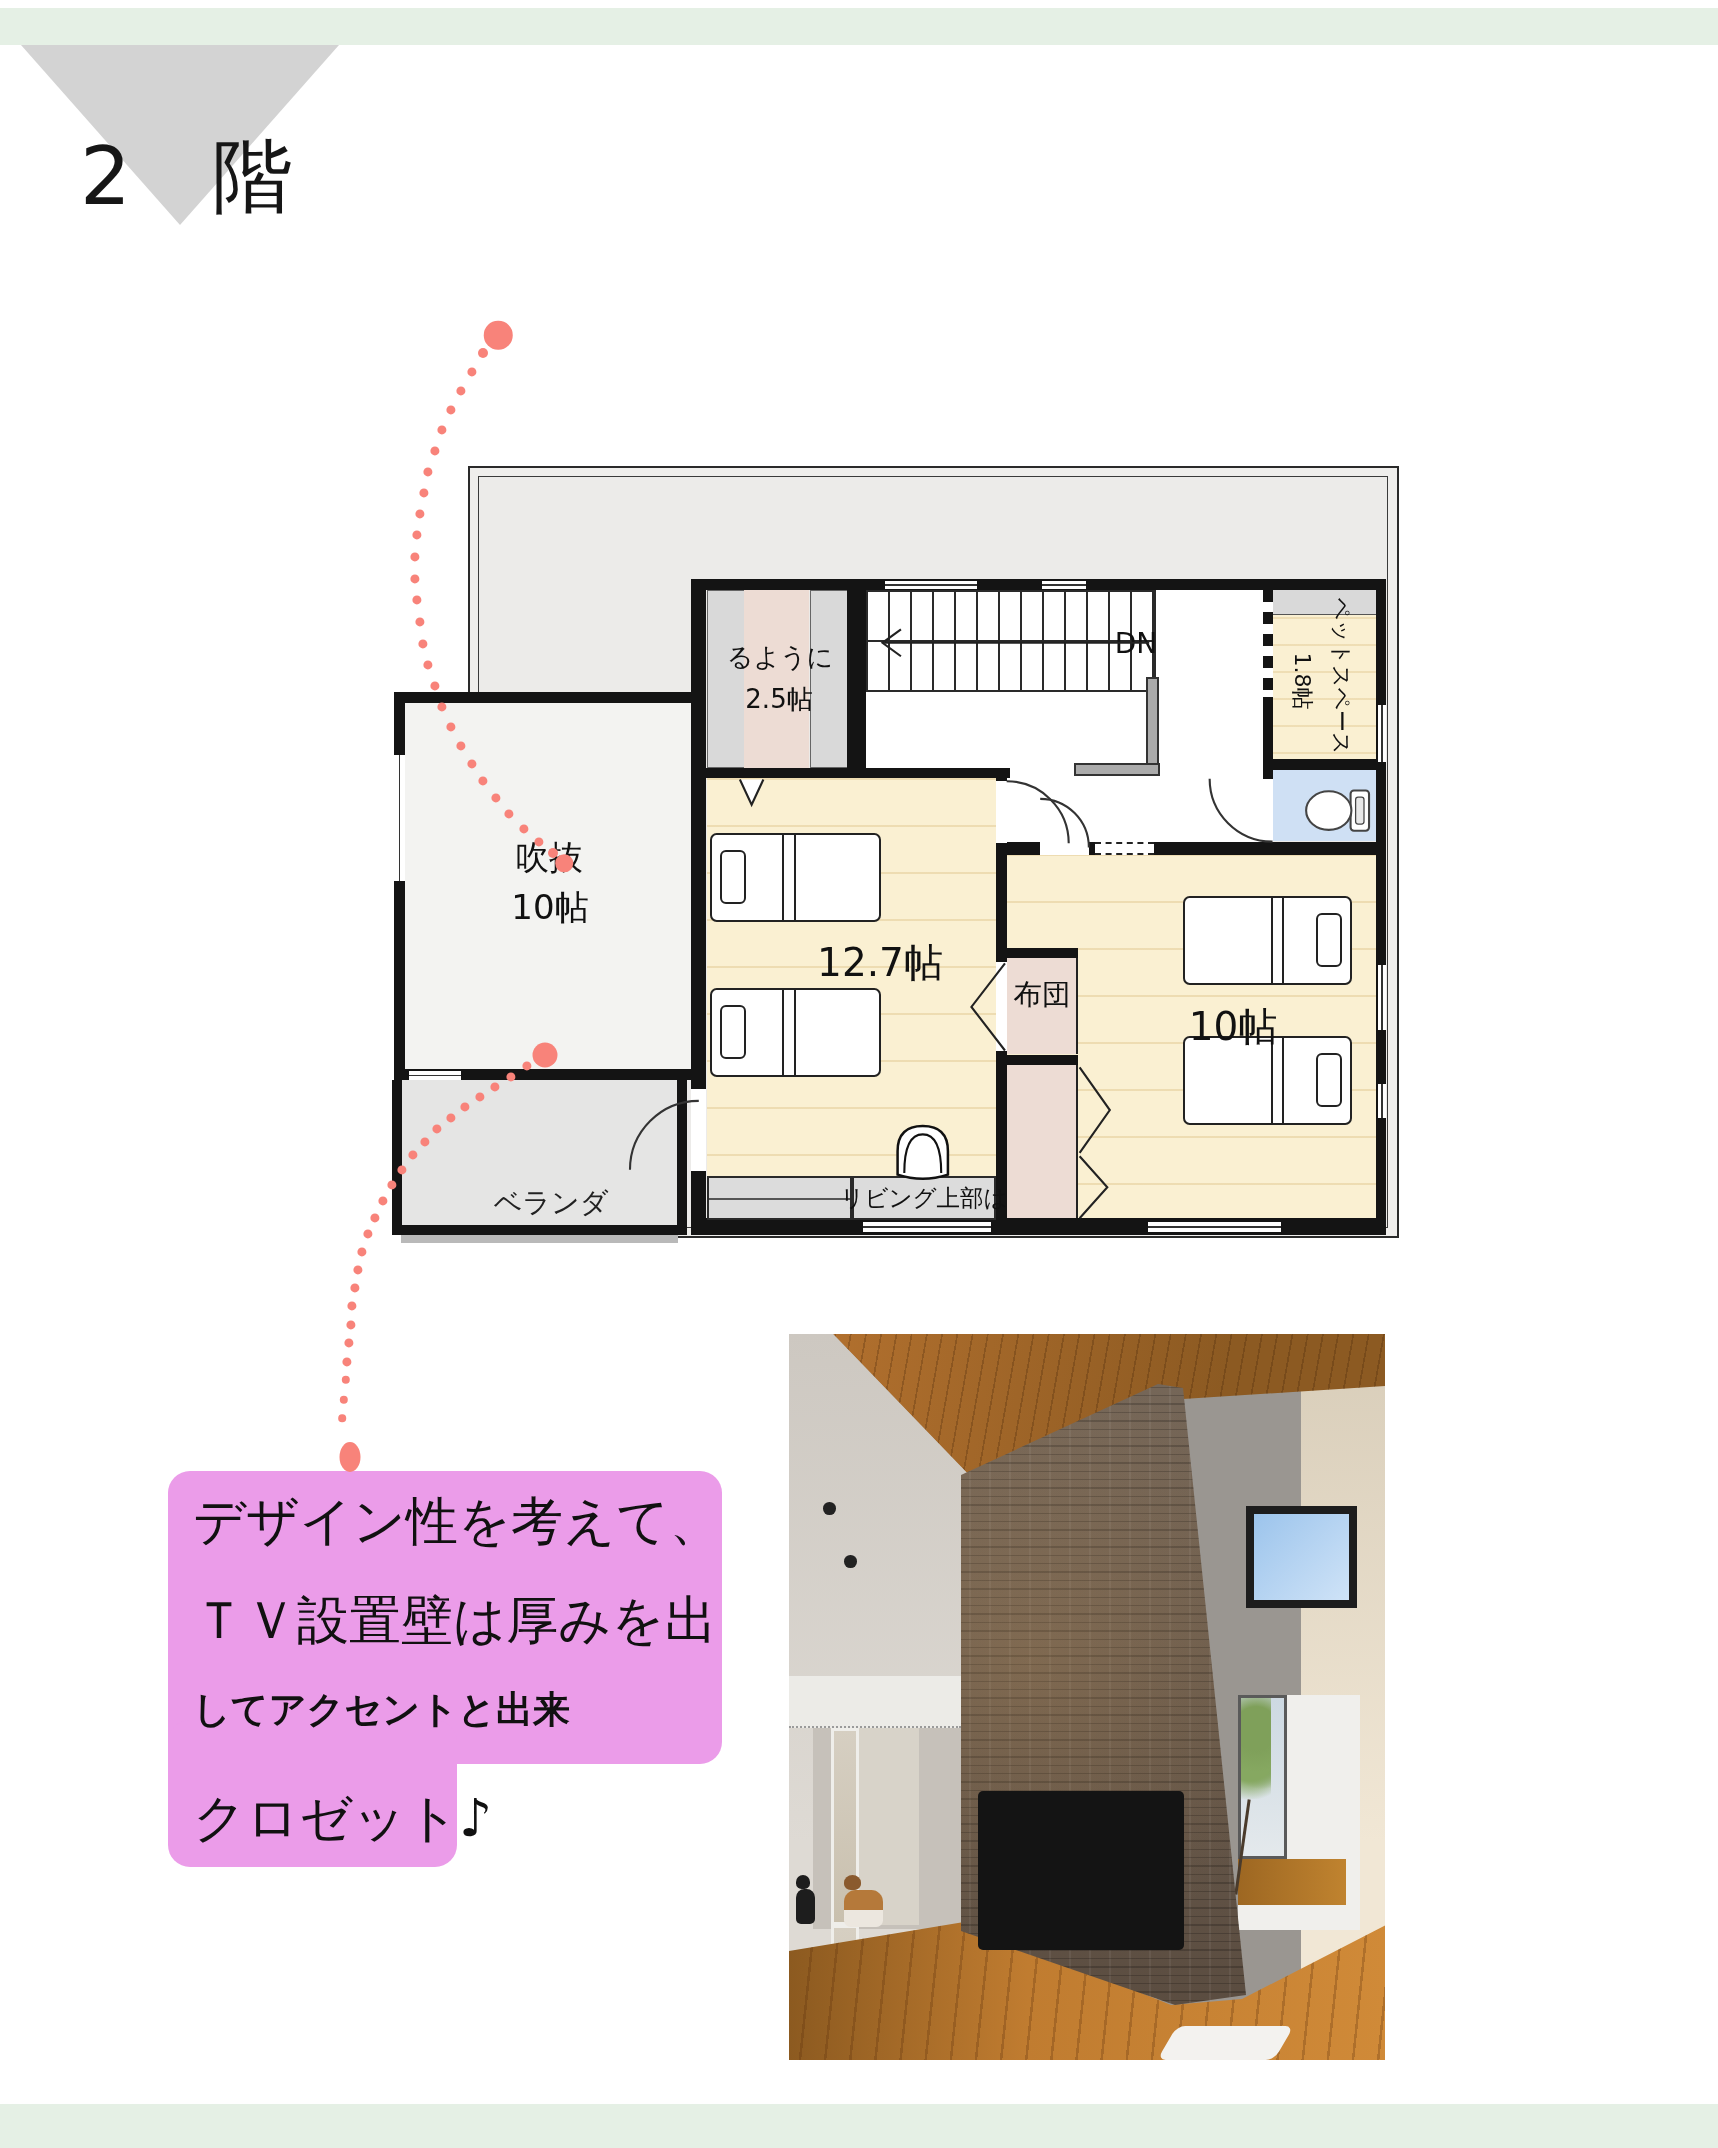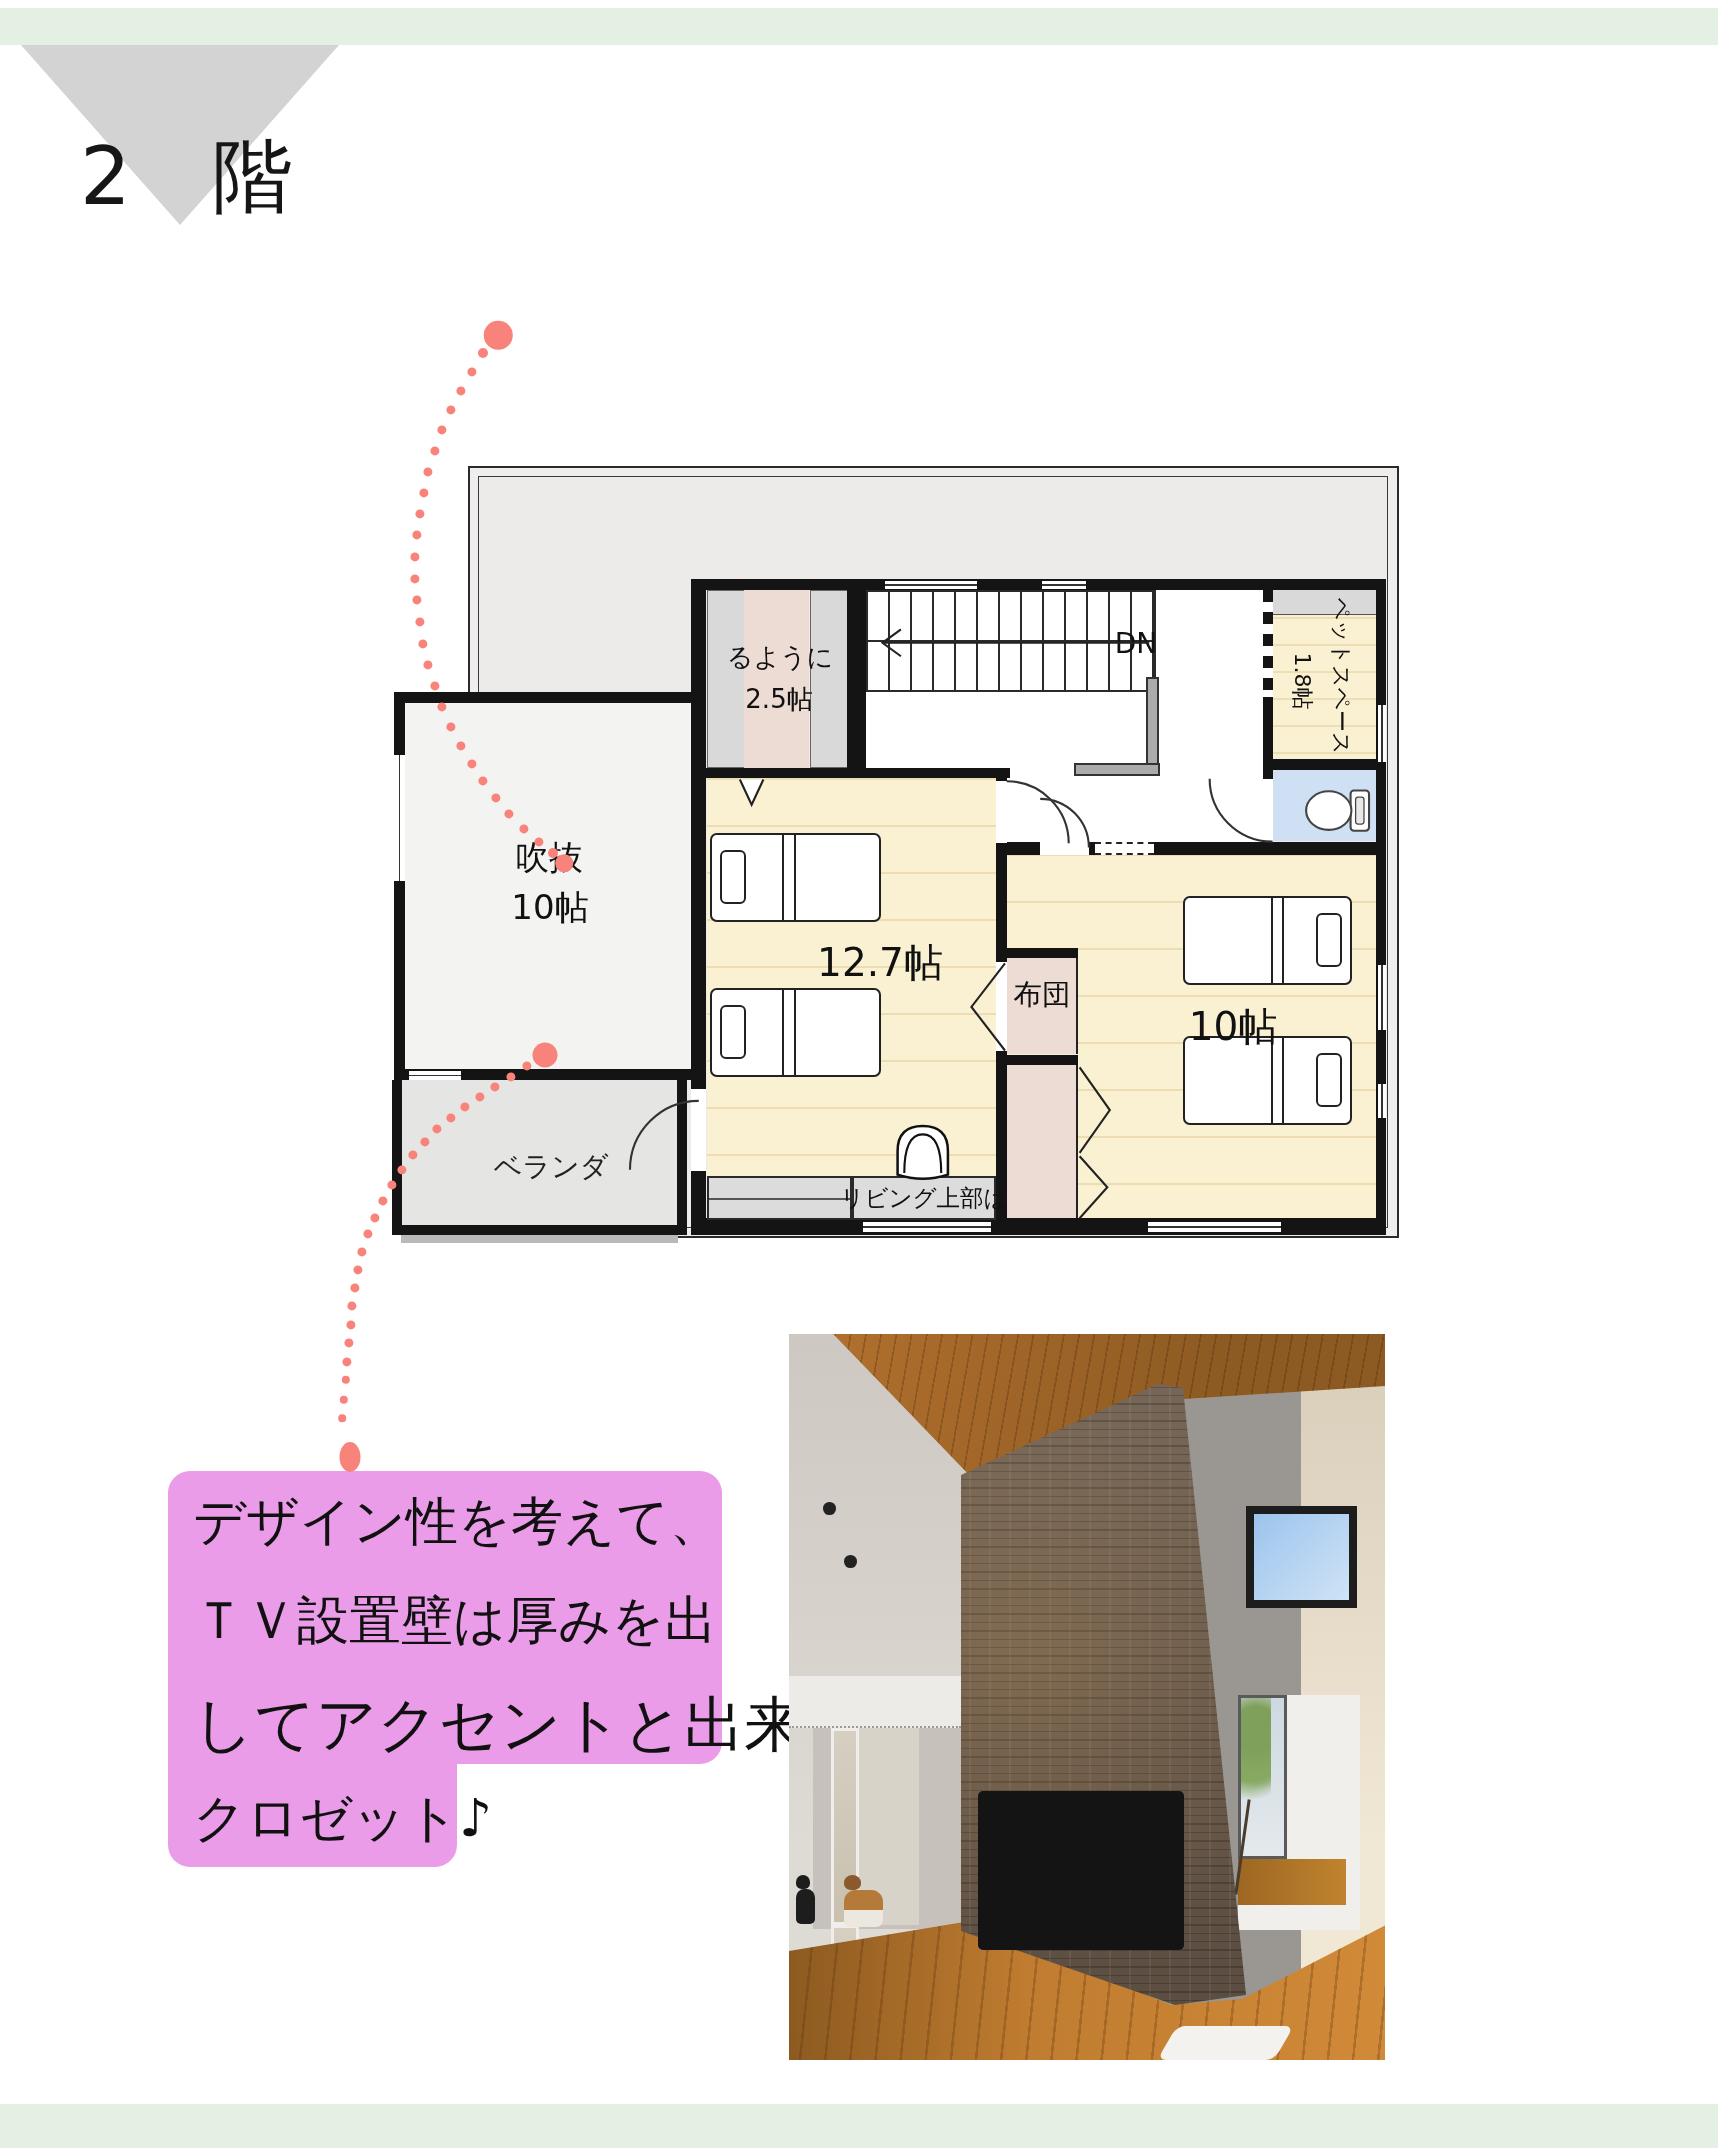--- a/index.html
+++ b/index.html
@@ -141,29 +141,29 @@
     <div class="lbl" style="left:780px;top:657px;font-size:26px;">るように</div>
     <div class="lbl" style="left:779px;top:699px;font-size:26px;">2.5帖</div>
     <div class="lbl" style="left:1136px;top:643px;font-size:28px;">DN</div>
     <div class="vlbl" style="left:1341px;top:676px;font-size:22px;">ペットスペース</div>
     <div class="vlbl" style="left:1302px;top:681px;font-size:22px;">1.8帖</div>
     <div class="lbl" style="left:549px;top:858px;font-size:34px;">吹抜</div>
     <div class="lbl" style="left:550px;top:908px;font-size:34px;">10帖</div>
     <div class="lbl" style="left:880px;top:963px;font-size:39px;">12.7帖</div>
     <div class="lbl" style="left:1042px;top:995px;font-size:28.5px;">布団</div>
     <div class="lbl" style="left:1233px;top:1027px;font-size:39px;">10帖</div>
-    <div class="lbl" style="left:551px;top:1167px;font-size:28px;color:#222;text-align:right;">ベランダ</div>
+    <div class="lbl" style="left:551px;top:1203px;font-size:28px;color:#222;text-align:right;">ベランダ</div>
   </div>
 
   <div>
     <div class="callout" style="left:168px;top:1471px;width:554px;height:293px;border-radius:22px;"></div>
     <div class="callout" style="left:168px;top:1720px;width:289px;height:147px;border-radius:22px;"></div>
     <div class="abs" style="left:193px;top:1487px;font-size:52px;font-weight:500;">デザイン性を考えて、</div>
     <div class="abs" style="left:193px;top:1586px;font-size:52px;font-weight:500;">ＴＶ設置壁は厚みを出</div>
-    <div class="abs" style="left:193px;top:1685px;font-size:60px;font-weight:400;">してアクセントと出来</div>
+    <div class="abs" style="left:193px;top:1685px;font-size:37px;font-weight:700;">してアクセントと出来</div>
     <div class="abs" style="left:193px;top:1784px;font-size:52px;font-weight:500;">クロゼット♪</div>
     <div class="dot" style="left:350px;top:1457px;width:21px;height:30px;"></div>
   </div>
 
   <div class="rbox" style="left:789px;top:1334px;width:596px;height:726px;">
     <div style="left:495px;top:0;width:101px;height:726px;background:linear-gradient(180deg,#d8cdb9,#f1e7d5 70%);"></div>
     <div style="left:369px;top:25px;width:143px;height:663px;background:#9a9691;"></div>
     <div style="left:457px;top:172px;width:111px;height:102px;background:linear-gradient(135deg,#9cc4ec,#cfe3f7);border:8.4px solid #1d1d1d;box-sizing:border-box;"></div>
 
     <div style="left:449px;top:361px;width:122px;height:235px;background:#f0efec;">

